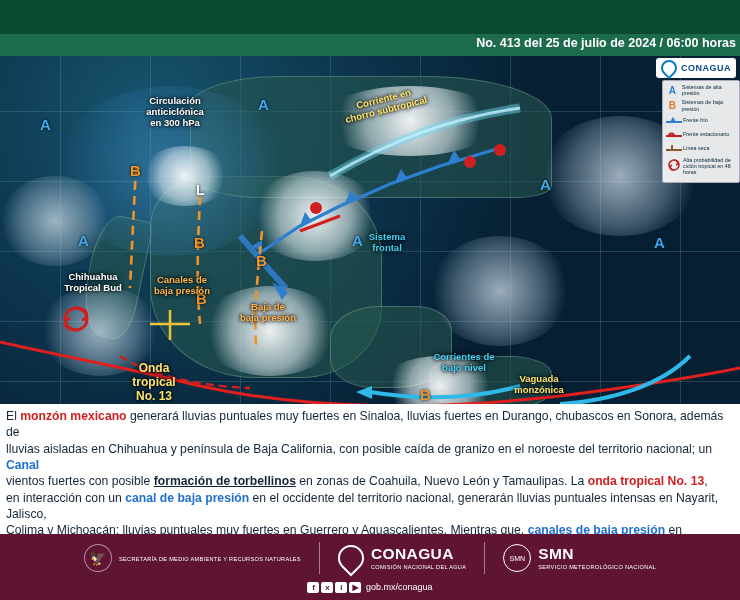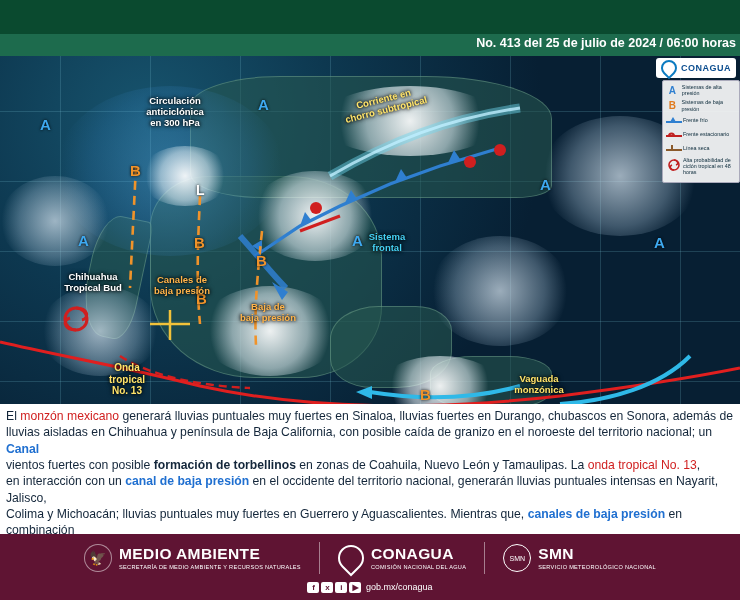--- a/index.html
+++ b/index.html
@@ -50,23 +50,23 @@
   .legend .ltxt{font-size:5.4px;color:#0b2a3a;line-height:1.15;}
   .legend .glyph{font-size:10px;font-weight:bold;width:14px;text-align:center;}
   .conagua-chip{position:absolute;right:4px;top:2px;background:#fff;border-radius:3px;padding:2px 5px;
      display:flex;align-items:center;gap:4px;}
   .conagua-chip .cg-txt{font-size:9px;font-weight:bold;color:#0b4d8f;letter-spacing:.5px;}
 
   
   .body{position:absolute;left:0;top:404px;width:740px;height:130px;background:#fff;padding:4px 6px 0 6px;
      box-sizing:border-box;}
   .body p{margin:0;font-size:12.2px;line-height:1.34;color:#13263a;text-align:left;}
-  .b{font-weight:bold;}
+  .b{font-weight:bold;text-decoration:underline;}
   .blue{color:#1f6fd0;font-weight:bold;}
-  .red{color:#d01f1f;font-weight:normal;}
+  .red{color:#d01f1f;font-weight:bold;}
 
   
   .footer{position:absolute;left:0;top:534px;width:740px;height:66px;background:#5f1433;}
   .foot-inner{position:absolute;left:0;top:0;width:740px;height:48px;display:flex;align-items:center;
      justify-content:center;gap:18px;}
   .fblock{display:flex;align-items:center;gap:7px;color:#fff;}
   .eagle{width:26px;height:26px;border-radius:50%;background:#5f1433;border:1px solid rgba(255,255,255,.5);
      display:flex;align-items:center;justify-content:center;font-size:14px;color:#fff;}
   .f-main{font-size:15.5px;font-weight:bold;letter-spacing:.4px;line-height:1;}
   .f-sub{font-size:5.6px;letter-spacing:.3px;margin-top:2px;}
@@ -241,44 +241,45 @@
     <div class="maplabel yellow" style="left:330px;top:38px;width:110px;white-space:pre-line;transform:rotate(-14deg);">Corriente en
 chorro subtropical</div>
     <div class="maplabel cyan" style="left:352px;top:176px;width:70px;white-space:pre-line;">Sistema
 frontal</div>
     <div class="maplabel orange" style="left:142px;top:206px;width:80px;white-space:pre-line;margin-top:13px;">Canales de
 baja presión</div>
     <div class="maplabel orange" style="left:228px;top:246px;width:80px;white-space:pre-line;">Baja de
 baja presión</div>
     <div class="maplabel" style="left:48px;top:216px;width:90px;white-space:pre-line;">Chihuahua
 Tropical Bud</div>
-    <div class="maplabel yellow" style="left:100px;top:306px;width:54px;white-space:pre-line;font-size:10px;">Onda
+    <div class="maplabel yellow" style="left:127px;top:306px;width:54px;white-space:pre-line;font-size:12px;">Onda
 tropical
 No. 13</div>
+    <div class="maplabel cyan" style="left:414px;top:296px;width:100px;white-space:pre-line;">Corrientes de
+bajo nivel</div>
     <div class="maplabel yellow" style="left:498px;top:318px;width:82px;white-space:pre-line;">Vaguada
 monzónica</div>
   </div>
 
   <div class="body">
     <div id="paras">
         <p><span>El </span><span class="red">monzón mexicano</span><span> generará lluvias puntuales muy fuertes en Sinaloa, lluvias fuertes en Durango, chubascos en Sonora, además de </span></p>
         <p><span>lluvias aisladas en Chihuahua y península de Baja California, con posible caída de granizo en el noroeste del territorio nacional; un </span><span class="blue">Canal</span></p>
         <p><span>vientos fuertes con posible </span><span class="b">formación de torbellinos</span><span> en zonas de Coahuila, Nuevo León y Tamaulipas. La </span><span class="red">onda tropical No. 13</span><span>,</span></p>
         <p><span>en interacción con un </span><span class="blue">canal de baja presión</span><span> en el occidente del territorio nacional, generarán lluvias puntuales intensas en Nayarit, Jalisco,</span></p>
         <p><span>Colima y Michoacán; lluvias puntuales muy fuertes en Guerrero y Aguascalientes. Mientras que, </span><span class="blue">canales de baja presión</span><span> en combinación</span></p>
         <p><span>con el </span><span class="b">ingreso de humedad</span><span> de ambos litorales, originarán lluvias puntuales intensas en Guanajuato, Querétaro, Hidalgo y Veracruz; lluvias</span></p>
       </div>
   </div>
 
   <div class="footer">
     <div class="foot-inner">
       <div class="fblock">
         <span class="eagle">🦅</span>
         <span>
-          <div class="f-main">MEDIO AMBIENTE</div>
           <div class="f-sub">SECRETARÍA DE MEDIO AMBIENTE Y RECURSOS NATURALES</div>
         </span>
       </div>
       <div class="fdiv"></div>
       <div class="fblock">
         <span class="drop"></span>
         <span>
           <div class="f-main">CONAGUA</div>
           <div class="f-sub">COMISIÓN NACIONAL DEL AGUA</div>
         </span>

